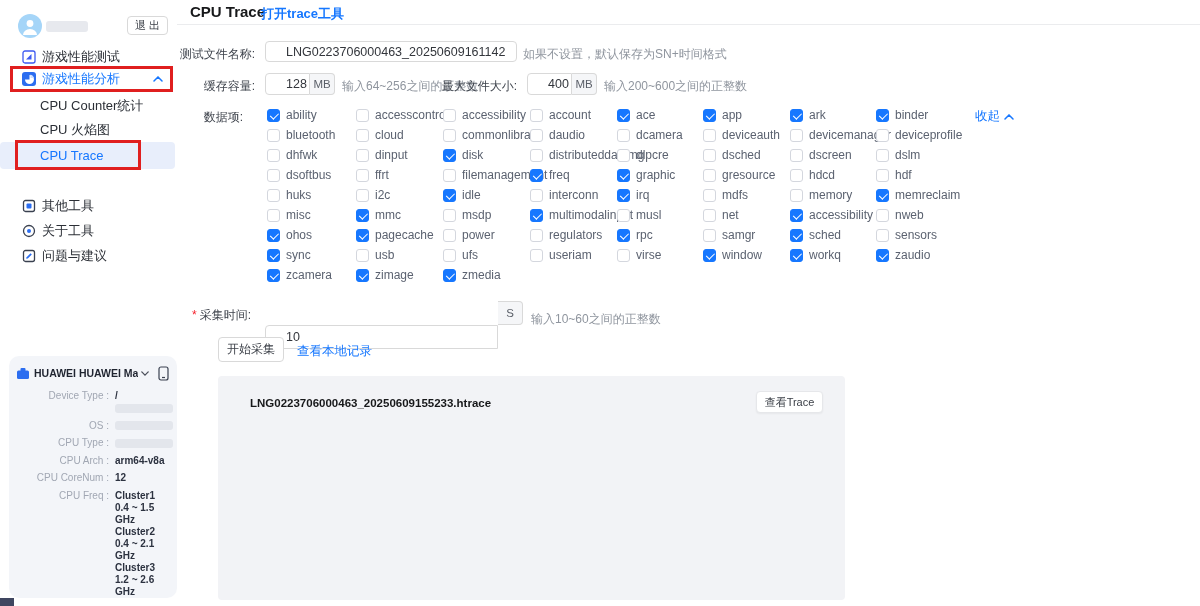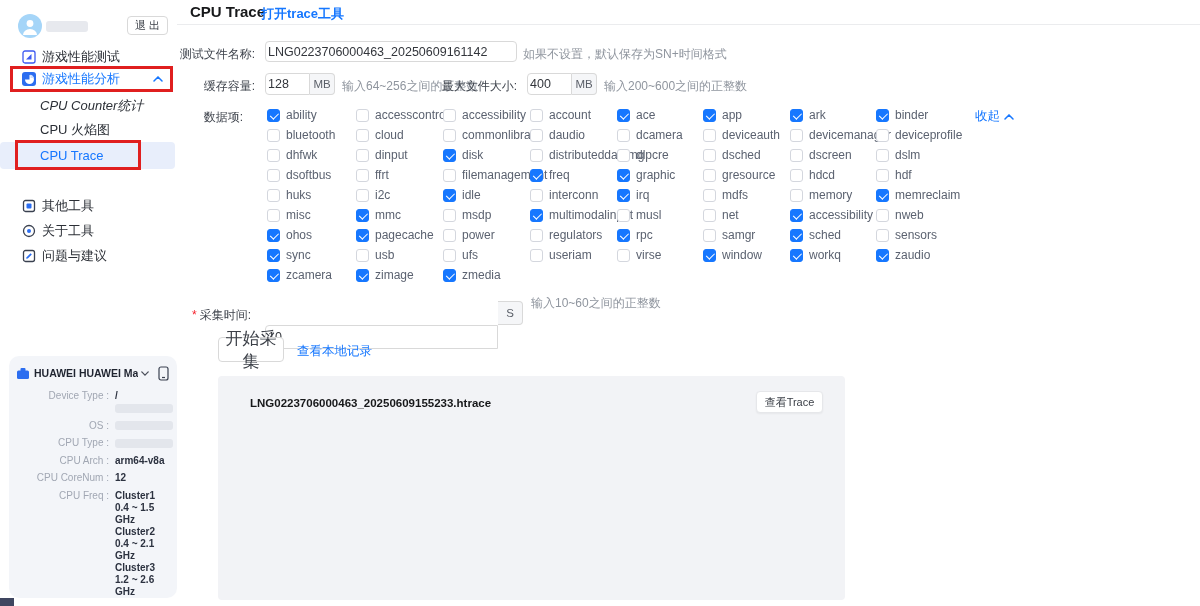--- a/index.html
+++ b/index.html
@@ -34,33 +34,33 @@
   .corner-dark { position:absolute; left:0; top:598px; width:14px; height:8px; background:#3f4660; }
 
   
   .page-title { position:absolute; left:190px; top:3px; font-size:15px; font-weight:bold; color:#17181a; }
   .open-tool { position:absolute; left:261px; top:5px; font-size:13px; font-weight:bold; color:#1677ff; cursor:pointer; }
   .header-divider { position:absolute; left:177px; top:24px; width:1023px; height:1px; background:#ebecee; }
 
   
   .flabel { position:absolute; font-size:12px; color:#3f444d; text-align:right; }
   .hint { position:absolute; font-size:12px; color:#8f959e; }
-  .tinput { position:absolute; border:1px solid #d9d9d9; border-radius:4px; background:#fff; font-size:12.5px; color:#33363c; display:flex; align-items:center; padding-left:2px; }
+  .tinput { position:absolute; border:1px solid #d9d9d9; border-radius:4px; background:#fff; font-size:12.5px; color:#33363c; display:flex; align-items:center; padding-left:20px; }
   .suffix { position:absolute; border:1px solid #d9d9d9; border-left:none; border-radius:0 4px 4px 0; background:#f5f6f8; font-size:11.5px; color:#5a5f68; display:flex; align-items:center; justify-content:center; }
   .req { color:#f5222d; margin-right:3px; }
 
   .cb-grid { position:absolute; left:267px; top:105px; display:grid; grid-template-columns:89px 87px 87px 87px 86px 87px 86px 90px; grid-auto-rows:20px; }
   .cb-cell { display:flex; align-items:center; white-space:nowrap; cursor:pointer; }
   .cb { width:13px; height:13px; border:1px solid #d4d7de; border-radius:3px; background:#fff; flex:none; position:relative; }
   .cb.checked { background:#1677ff; border-color:#1677ff; }
   .cb.checked::after { content:""; position:absolute; left:4px; top:1px; width:3.5px; height:7px; border:solid #fff; border-width:0 1.8px 1.8px 0; transform:rotate(45deg); }
   .cb-label { font-size:12px; color:#5b6270; margin-left:6px; }
   .collapse-link { position:absolute; left:975px; top:108px; font-size:12.5px; color:#1677ff; cursor:pointer; display:flex; align-items:center; gap:4px; }
 
-  .start-btn { position:absolute; left:218px; top:337px; width:66px; height:25px; background:#fff; border:1px solid #d9d9d9; border-radius:4px; font-size:17px; color:#3c4048; display:flex; align-items:center; justify-content:center; cursor:pointer; }
+  .start-btn { position:absolute; left:218px; top:337px; width:66px; height:25px; background:#fff; border:1px solid #d9d9d9; border-radius:4px; font-size:12px; color:#3c4048; display:flex; align-items:center; justify-content:center; cursor:pointer; }
   .local-link { position:absolute; left:297px; top:343px; font-size:12.5px; color:#1677ff; cursor:pointer; }
 
   
   .trace-panel { position:absolute; left:218px; top:376px; width:627px; height:224px; background:#f2f3f6; border-radius:4px; }
   .trace-file { position:absolute; left:32px; top:21px; font-size:11.5px; font-weight:bold; color:#17181a; }
   .view-trace-btn { position:absolute; left:538px; top:15px; width:67px; height:22px; background:#fff; border:1px solid #e6e7ea; border-radius:4px; box-shadow:0 1px 2px rgba(0,0,0,.05); font-size:11px; color:#3c4048; display:flex; align-items:center; justify-content:center; cursor:pointer; }
 </style>
 </head>
 <body>
 
@@ -103,21 +103,21 @@
         </svg>
     </span>
     <span>游戏性能分析</span>
     <span class="nav-chevron" style="color:#1677ff;">
       <svg width="10" height="6" viewBox="0 0 10 6">
           <path d="M1 5 L5 1 L9 5" stroke="currentColor" stroke-width="1.5" fill="none" stroke-linecap="round"></path>
         </svg>
     </span>
   </div>
 
-  <div class="nav-item sub" style="top:95px;font-style:italic;">
+  <div class="nav-item sub" style="top:95px;">
     <span>CPU Counter统计</span>
   </div>
   <div class="nav-item sub" style="top:119px;">
     <span>CPU 火焰图</span>
   </div>
   <div class="nav-item sub blue" style="top:144px;">
     <span>CPU Trace</span>
   </div>
 
 
@@ -511,21 +511,21 @@
         <path d="M1 5 L5 1 L9 5" stroke="#1677ff" stroke-width="1.5" fill="none" stroke-linecap="round"></path>
       </svg>
   </span>
 </div>
 
 <div class="flabel" style="left:156px; top:307px; width:95px;"><span class="req">*</span><span>采集时间:</span></div>
 <div class="tinput" style="left:265px; top:301px; width:233px; height:24px; border-radius:4px 0 0 4px;margin-top:24px;">
     <span>10</span>
   </div>
 <div class="suffix" style="left:498px; top:301px; width:25px; height:24px;">S</div>
-<div class="hint" style="left:531px; top:295px;">输入10~60之间的正整数</div>
+<div class="hint" style="left:531px; top:311px;">输入10~60之间的正整数</div>
 
 <button class="start-btn">开始采集</button>
 <div class="local-link">查看本地记录</div>
 
 <div class="trace-panel">
   <div class="trace-file">LNG0223706000463_20250609155233.htrace</div>
   <button class="view-trace-btn">查看Trace</button>
 </div>
 
 </body></html>

